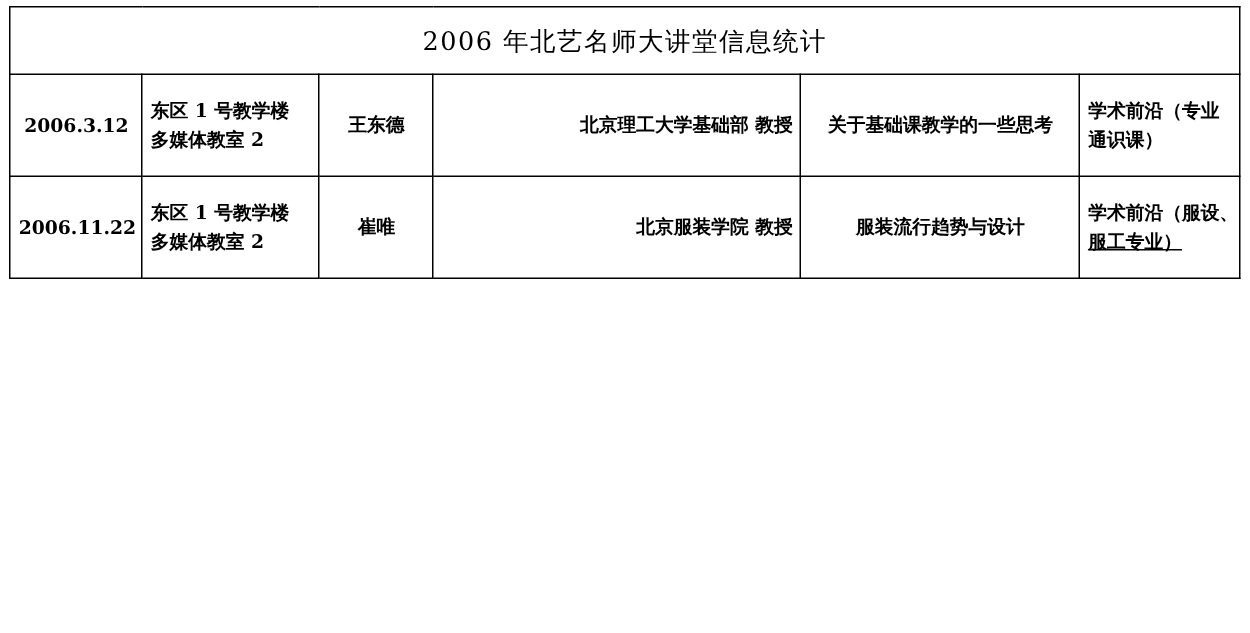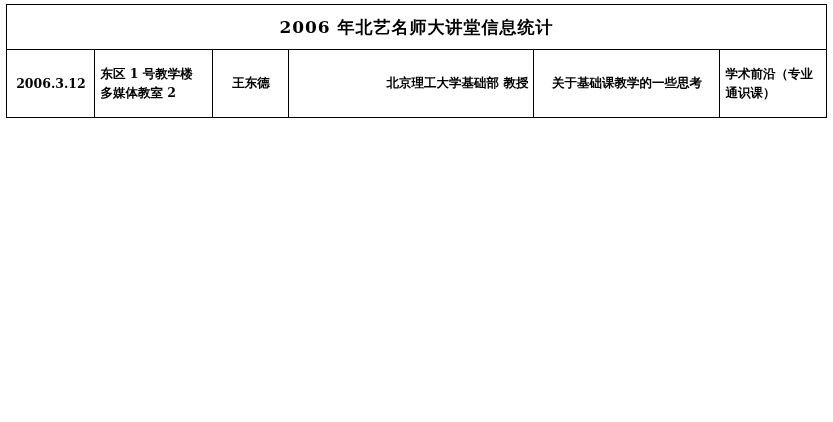--- a/index.html
+++ b/index.html
@@ -29,21 +29,21 @@
     margin-top: 4px;
   }
   table.doc-table td {
     border: 1px solid #000000;
     vertical-align: middle;
     padding: 3px 5px;
     box-sizing: border-box;
   }
   .title-cell {
     text-align: center;
-    font-weight: bold;
+    font-weight: normal;
     font-size: 17px;
     height: 45px;
     letter-spacing: 1px;
   }
   .header-cell {
     text-align: center;
     font-weight: bold;
     font-size: 15px;
     height: 34px;
   }
@@ -121,15 +121,29 @@
         <td class="cell-lecture">关于基础课教学的一些思考</td>
         <td class="cell-type">
           <span class="nowrap-line">学术前沿（专业</span>
           <span class="nowrap-line">通识课）</span>
         </td>
       </tr>
 
 
 
 
+      <tr class="body-row">
+        <td class="cell-time">2006.11.22</td>
+        <td class="cell-place">
+          <span class="nowrap-line">东区 1 号教学楼</span>
+          <span class="nowrap-line">多媒体教室 2</span>
+        </td>
+        <td class="cell-speaker">崔唯</td>
+        <td class="cell-unit">北京服装学院 教授</td>
+        <td class="cell-lecture">服装流行趋势与设计</td>
+        <td class="cell-type">
+          <span class="nowrap-line">学术前沿（服设、</span>
+          <span class="nowrap-line underline-text">服工专业）</span>
+        </td>
+      </tr>
     </tbody>
   </table>
 </div>
 
 </body></html>

